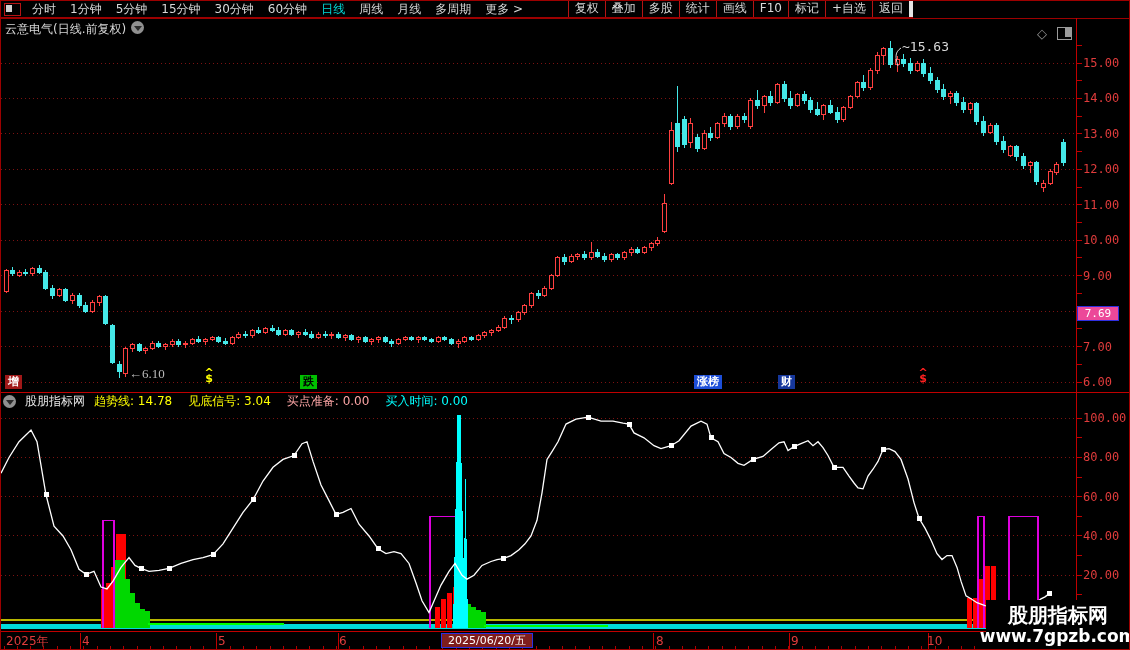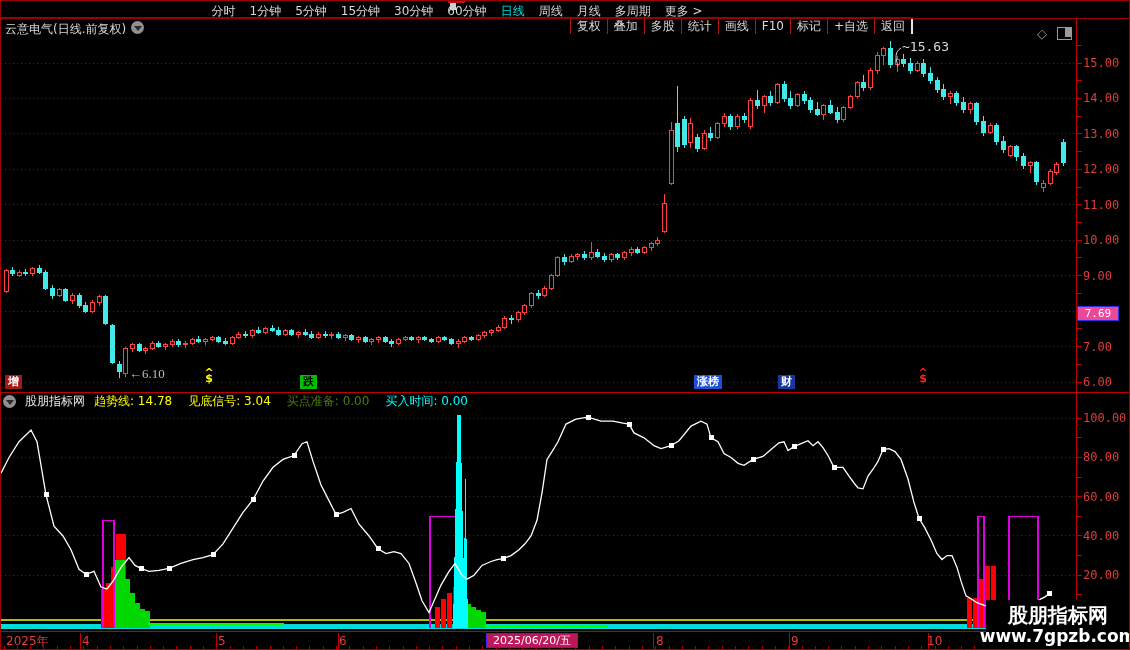--- a/index.html
+++ b/index.html
@@ -1,29 +1,29 @@
 <!DOCTYPE html>
 <html><head>
 <meta charset="utf-8">
 <style>
   html,body{margin:0;padding:0;background:#000;}
   #app{position:relative;width:1130px;height:650px;background:#000;overflow:hidden;
        border:1px solid #9c0000;box-sizing:border-box;
        font-family:"DejaVu Sans",sans-serif;}
   
   .toolbar{position:absolute;left:0;top:0;width:912px;height:17px;display:flex;align-items:center;
-           border-bottom:1px solid #9c0000;box-sizing:border-box;font-size:12px;color:#d8d8d8;flex-direction:column;}
+           border-bottom:1px solid #9c0000;box-sizing:border-box;font-size:12px;color:#d8d8d8;}
   .tb-ico{width:15px;height:11px;border:1px solid #b41414;margin:0 4px 0 3px;position:relative;}
   .tb-ico span{position:absolute;left:1px;top:1px;width:6px;height:7px;background:#cfcfcf;}
   .tb-left{display:flex;align-items:center;}
   .tb-item{padding:0 7px;line-height:16px;white-space:nowrap;}
   .tb-item.active{color:#00dcdc;}
   .tb-right{margin-left:auto;display:flex;height:16px;}
   .tb-btn{border-left:1px solid #b41414;padding:0 6px;line-height:15px;white-space:nowrap;}
-  .tb-btn:last-child{border-right:2px solid #e5e5e5;}
+  .tb-btn:last-child{border-right:4px solid #e5e5e5;}
   
   .titlebar{position:absolute;left:4px;top:20px;display:flex;align-items:flex-start;gap:5px;
             font-size:12px;color:#d8d8d8;z-index:6;}
   .circle-ico{width:13px;height:13px;border-radius:50%;background:#909090;display:inline-flex;
               align-items:center;justify-content:center;}
   .circle-ico i{display:block;width:0;height:0;border-left:4px solid transparent;
                 border-right:4px solid transparent;border-top:5px solid #2a2a2a;margin-top:1px;}
   .corner-icons{position:absolute;left:1036px;top:26px;display:flex;gap:10px;align-items:center;z-index:6;}
   .diamond{color:#9a9a9a;font-size:13px;line-height:13px;}
   .split-ico{width:13px;height:11px;border:1px solid #9a9a9a;position:relative;}
@@ -32,23 +32,23 @@
   .badge{position:absolute;top:374px;height:14px;line-height:14px;padding:0 3px;
          font-size:11px;font-weight:bold;z-index:6;}
   .sig{position:absolute;top:369px;width:12px;text-align:center;font-size:11px;font-weight:bold;
        line-height:6px;z-index:6;}
   
   .anno{position:absolute;color:#d8d8d8;font-size:13px;z-index:6;
         font-family:"DejaVu Sans Mono",monospace;}
   .pricetag{position:absolute;left:1076px;top:305px;width:42px;height:15px;background:#ec4899;
             border:1px solid #2f2fe0;color:#fff;font-size:11px;line-height:14px;text-align:center;
             font-family:"DejaVu Sans Mono",monospace;z-index:6;box-sizing:border-box;}
-  .datetag{position:absolute;left:440px;top:632px;width:92px;height:15px;background:#be185d;
+  .datetag{position:absolute;left:440px;top:632px;width:92px;height:15px;background:#7f1d1d;
            border:1px solid #2f2fe0;color:#fff;font-size:11px;line-height:13px;text-align:center;
-           z-index:6;box-sizing:border-box;font-family:"DejaVu Sans",sans-serif;margin-left:45px;}
+           z-index:6;box-sizing:border-box;font-family:"DejaVu Sans",sans-serif;}
   
   .ind-header{position:absolute;left:2px;top:393px;height:15px;display:flex;align-items:center;
               gap:9px;font-size:12px;z-index:6;white-space:nowrap;}
   .ind-brand{color:#e8e8e8;}
   
   .wm{position:absolute;left:985px;top:599px;width:144px;height:50px;background:#000;z-index:20;
       display:flex;flex-direction:column;align-items:center;justify-content:center;color:#fff;}
   .wm .l1{font-size:20px;font-weight:bold;line-height:22px;}
   .wm .l2{font-size:17px;font-weight:bold;line-height:20px;font-family:"DejaVu Sans",sans-serif;}
   svg#chart{position:absolute;left:0;top:0;z-index:2;}
@@ -667,21 +667,21 @@
     </div>
 
   <div class="ind-header">
     <span class="circle-ico">
         <i></i>
       </span>
     <span class="ind-brand">股朋指标网</span>
     <span id="indFields" style="display:flex;gap:16px;">
         <span style="color: rgb(255, 255, 0);">趋势线: 14.78</span>
         <span style="color: rgb(255, 255, 0);">见底信号: 3.04</span>
-        <span style="color: #4d7c0f;">买点准备: 0.00</span>
+        <span style="color: #fca5a5;">买点准备: 0.00</span>
         <span style="color: rgb(0, 255, 255);">买入时间: 0.00</span>
       </span>
   </div>
 
   <div class="datetag">2025/06/20/五</div>
 
   <div class="wm">
     <span class="l1">股朋指标网</span>
     <span class="l2">www.7gpzb.com</span>
   </div>

